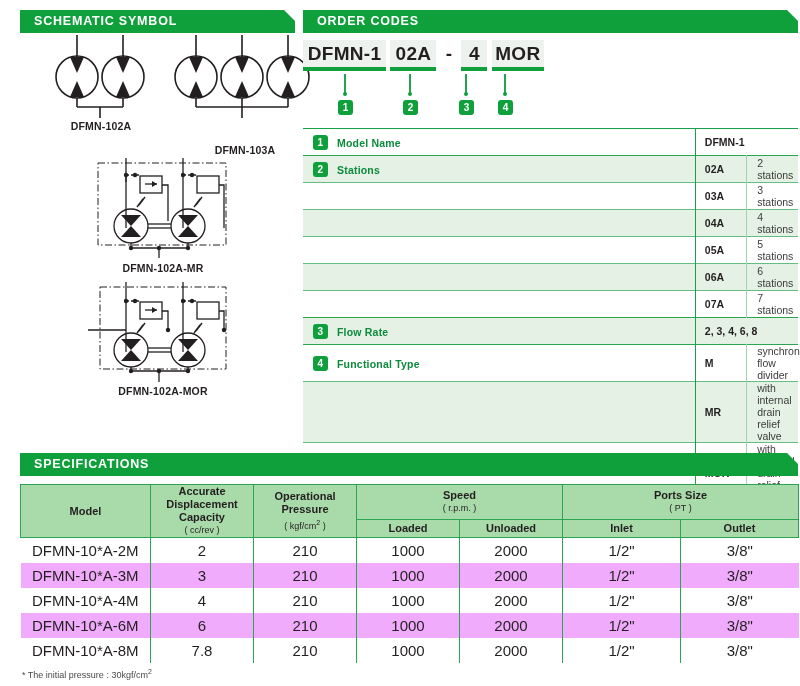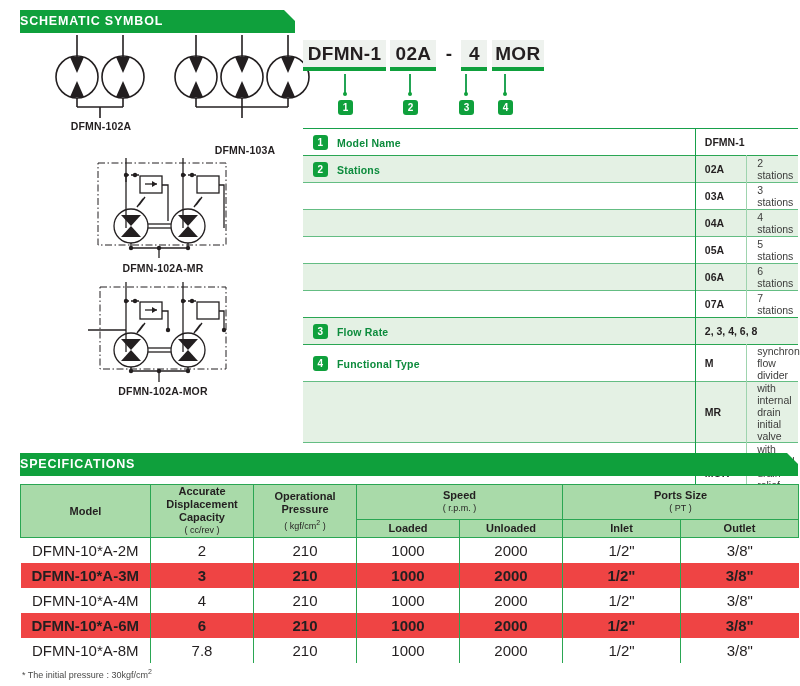--- a/index.html
+++ b/index.html
@@ -15,20 +15,21 @@
   
   .banner {
     position: absolute;
     height: 23px;
     background: #0fa03c;
     color: #ffffff;
     font-size: 12.5px;
     font-weight: bold;
     letter-spacing: 0.8px;
     line-height: 23px;
+    padding-left: 14px;
     clip-path: polygon(0 0, calc(100% - 11px) 0, 100% 11px, 100% 100%, 0 100%);
   }
   #banner-schematic { left: 20px; top: 10px; width: 275px; }
   #banner-order     { left: 303px; top: 10px; width: 495px; }
   #banner-specs     { left: 20px; top: 453px; width: 778px; }
 
   
   .schem { position: absolute; }
   .schem-caption {
     position: absolute;
@@ -154,21 +155,21 @@
   }
   #spec-table thead th .unit { font-weight: normal; font-size: 9px; display: block; }
   #spec-table tbody td {
     height: 25px;
     border-left: 1.5px solid #2aa653;
     border-right: 1.5px solid #2aa653;
     font-size: 15px;
   }
   #spec-table tbody td:first-child { border-left: none; }
   #spec-table tbody td:last-child { border-right: none; }
-  #spec-table tbody tr.shade td { background: #ef4444; font-weight: bold; }
+  #spec-table tbody tr.shade td { background: #f0abfc; }
   #spec-table tbody tr:first-child td { border-top: 1.5px solid #2aa653; }
 
   .footnote {
     position: absolute;
     left: 22px; top: 668px;
     font-size: 9px;
     color: #4a4a49;
   }
   sup { font-size: 7px; vertical-align: super; }
 </style>
@@ -301,20 +302,21 @@
         <circle cx="104" cy="19" r="2.2"></circle>
       <circle cx="80" cy="48" r="2.2"></circle>
         <circle cx="136" cy="48" r="2.2"></circle>
       <circle cx="43" cy="89" r="2.2"></circle>
         <circle cx="71" cy="89" r="2.2"></circle>
       <circle cx="100" cy="89" r="2.2"></circle>
     </g>
   </svg>
   <div class="schem-caption" style="left:88px; top:385px; width:150px;">DFMN-102A-MOR</div>
 
+  <div class="banner" id="banner-order">ORDER CODES</div>
 
   <div class="code-row">
     <span class="code-box" style="width:83px;">DFMN-1</span>
     <span class="code-box" style="width:46px;">02A</span>
     <span class="code-dash">-</span>
     <span class="code-box" style="width:26px;">4</span>
     <span class="code-box" style="width:52px;">MOR</span>
   </div>
 
   <div class="leader" style="left:344px; top:74px; height:19px;"></div>
@@ -374,21 +376,21 @@
         <td class="oc-code nosplit" colspan="2">2, 3, 4, 6, 8</td>
       </tr>
       <tr class="hline">
         <td class="oc-label"><span class="badge">4</span><span>Functional Type</span></td>
         <td class="oc-code">M</td>
         <td class="oc-desc">synchronous flow divider</td>
       </tr>
       <tr class="shade hline-soft">
         <td class="oc-label"></td>
         <td class="oc-code">MR</td>
-        <td class="oc-desc">with internal drain initial valve</td>
+        <td class="oc-desc">with internal drain relief valve</td>
       </tr>
       <tr class="hline-soft">
         <td class="oc-label"></td>
         <td class="oc-code">MOR</td>
         <td class="oc-desc">with external drain relief valve</td>
       </tr>
     </tbody>
   </table>
 
   <div class="banner" id="banner-specs">SPECIFICATIONS</div>

